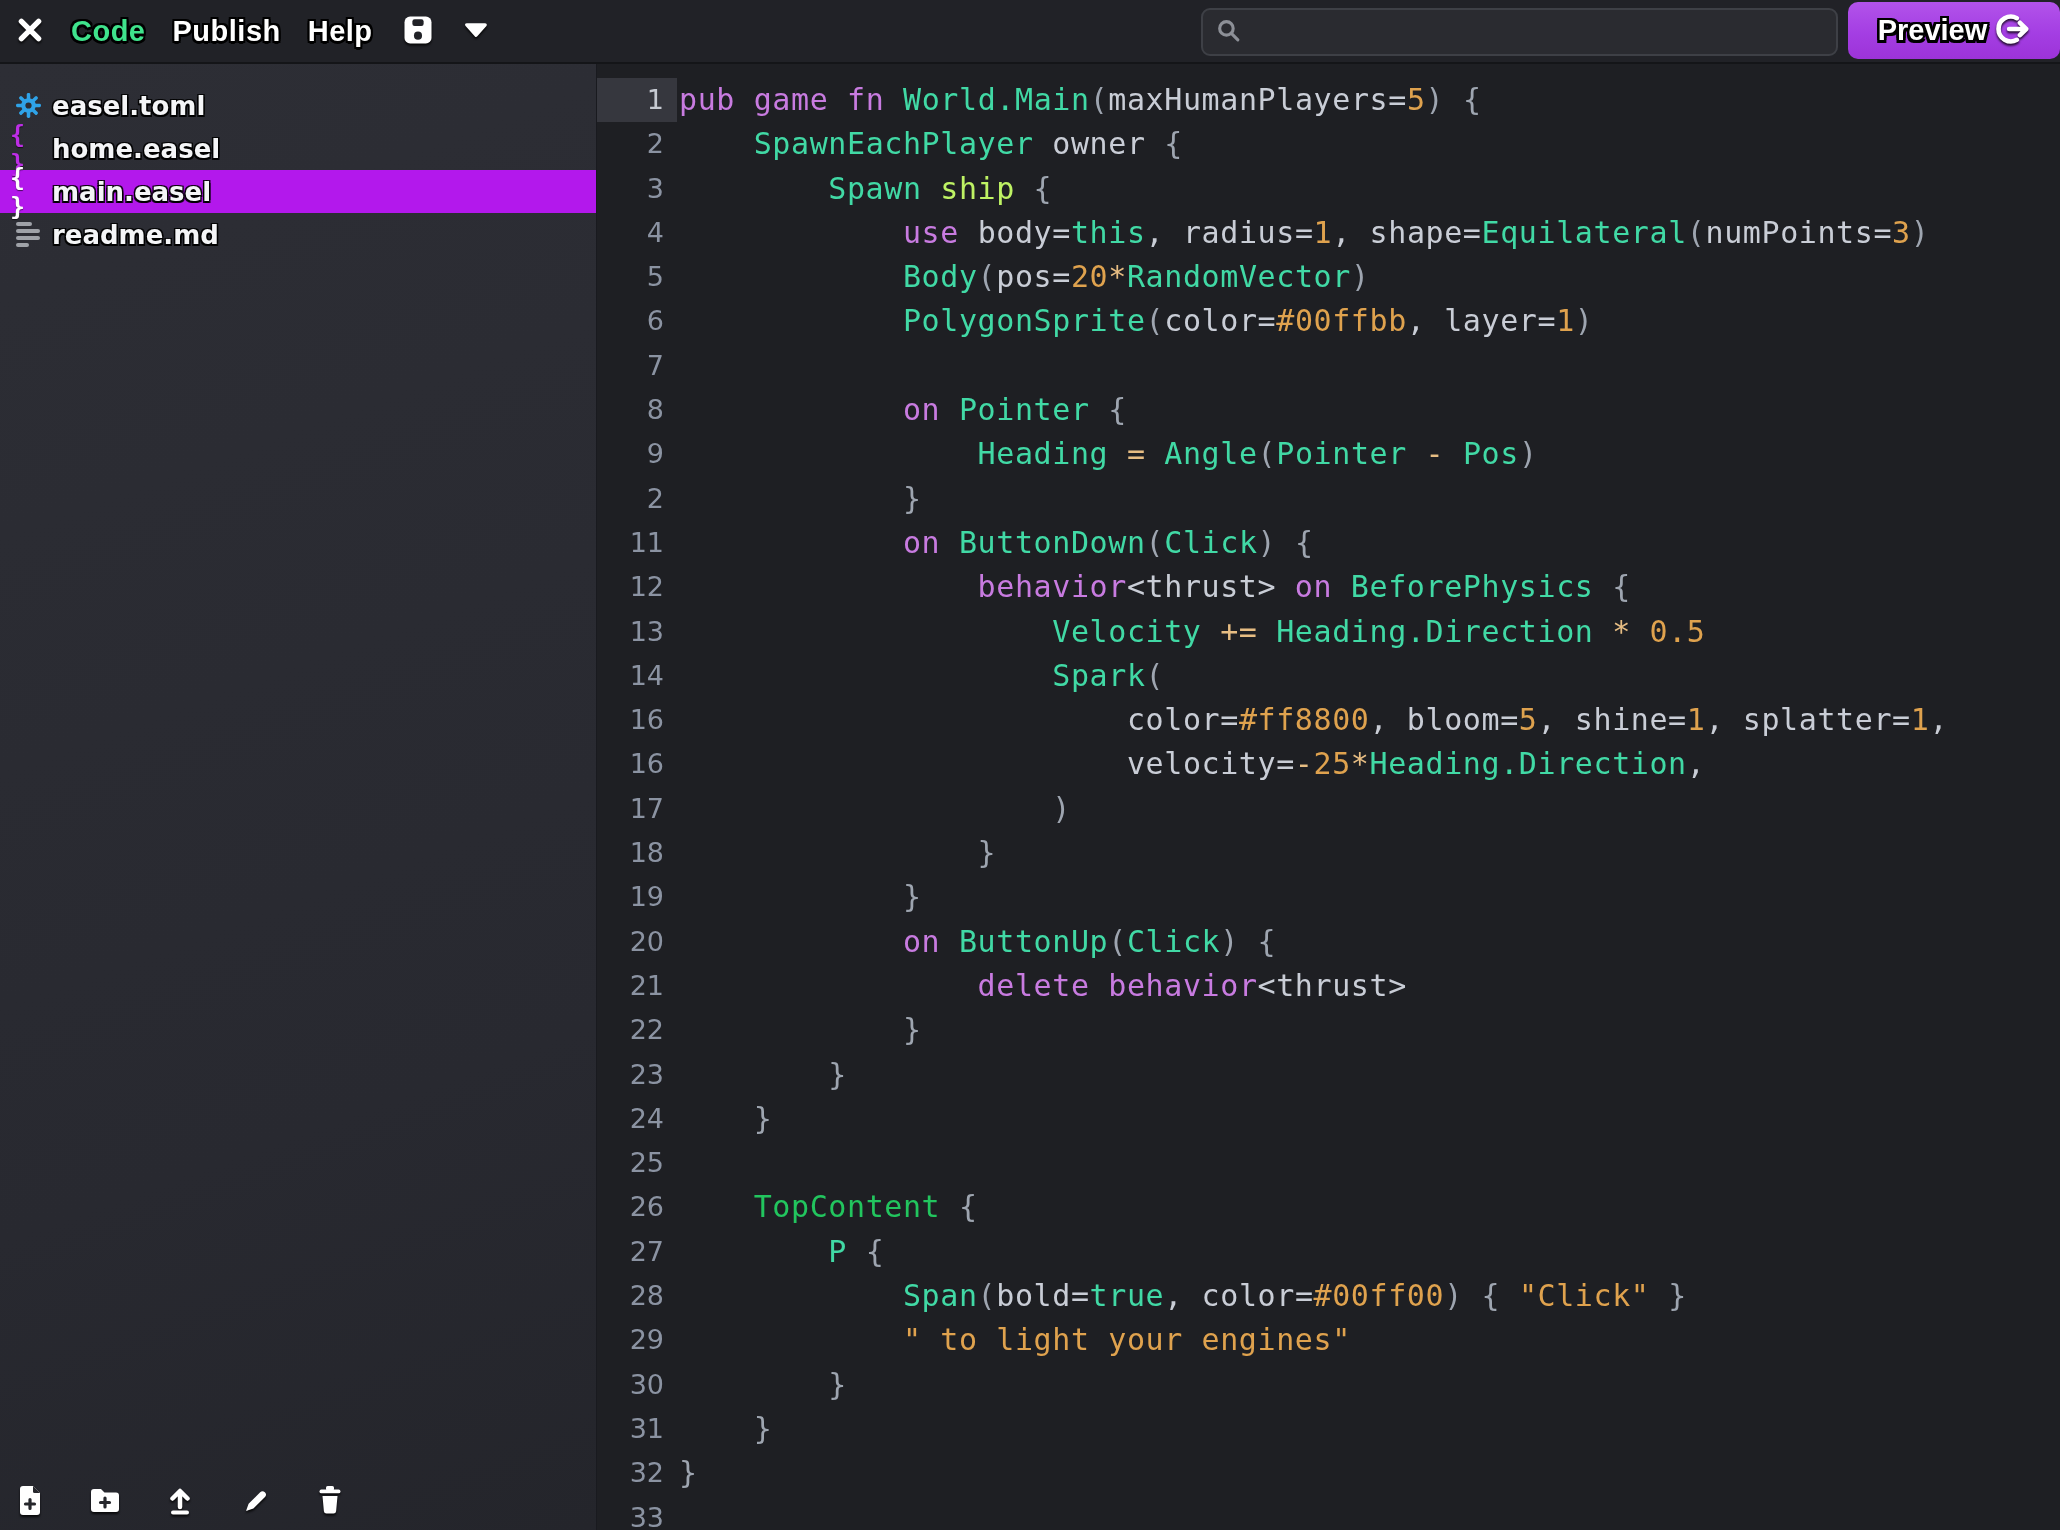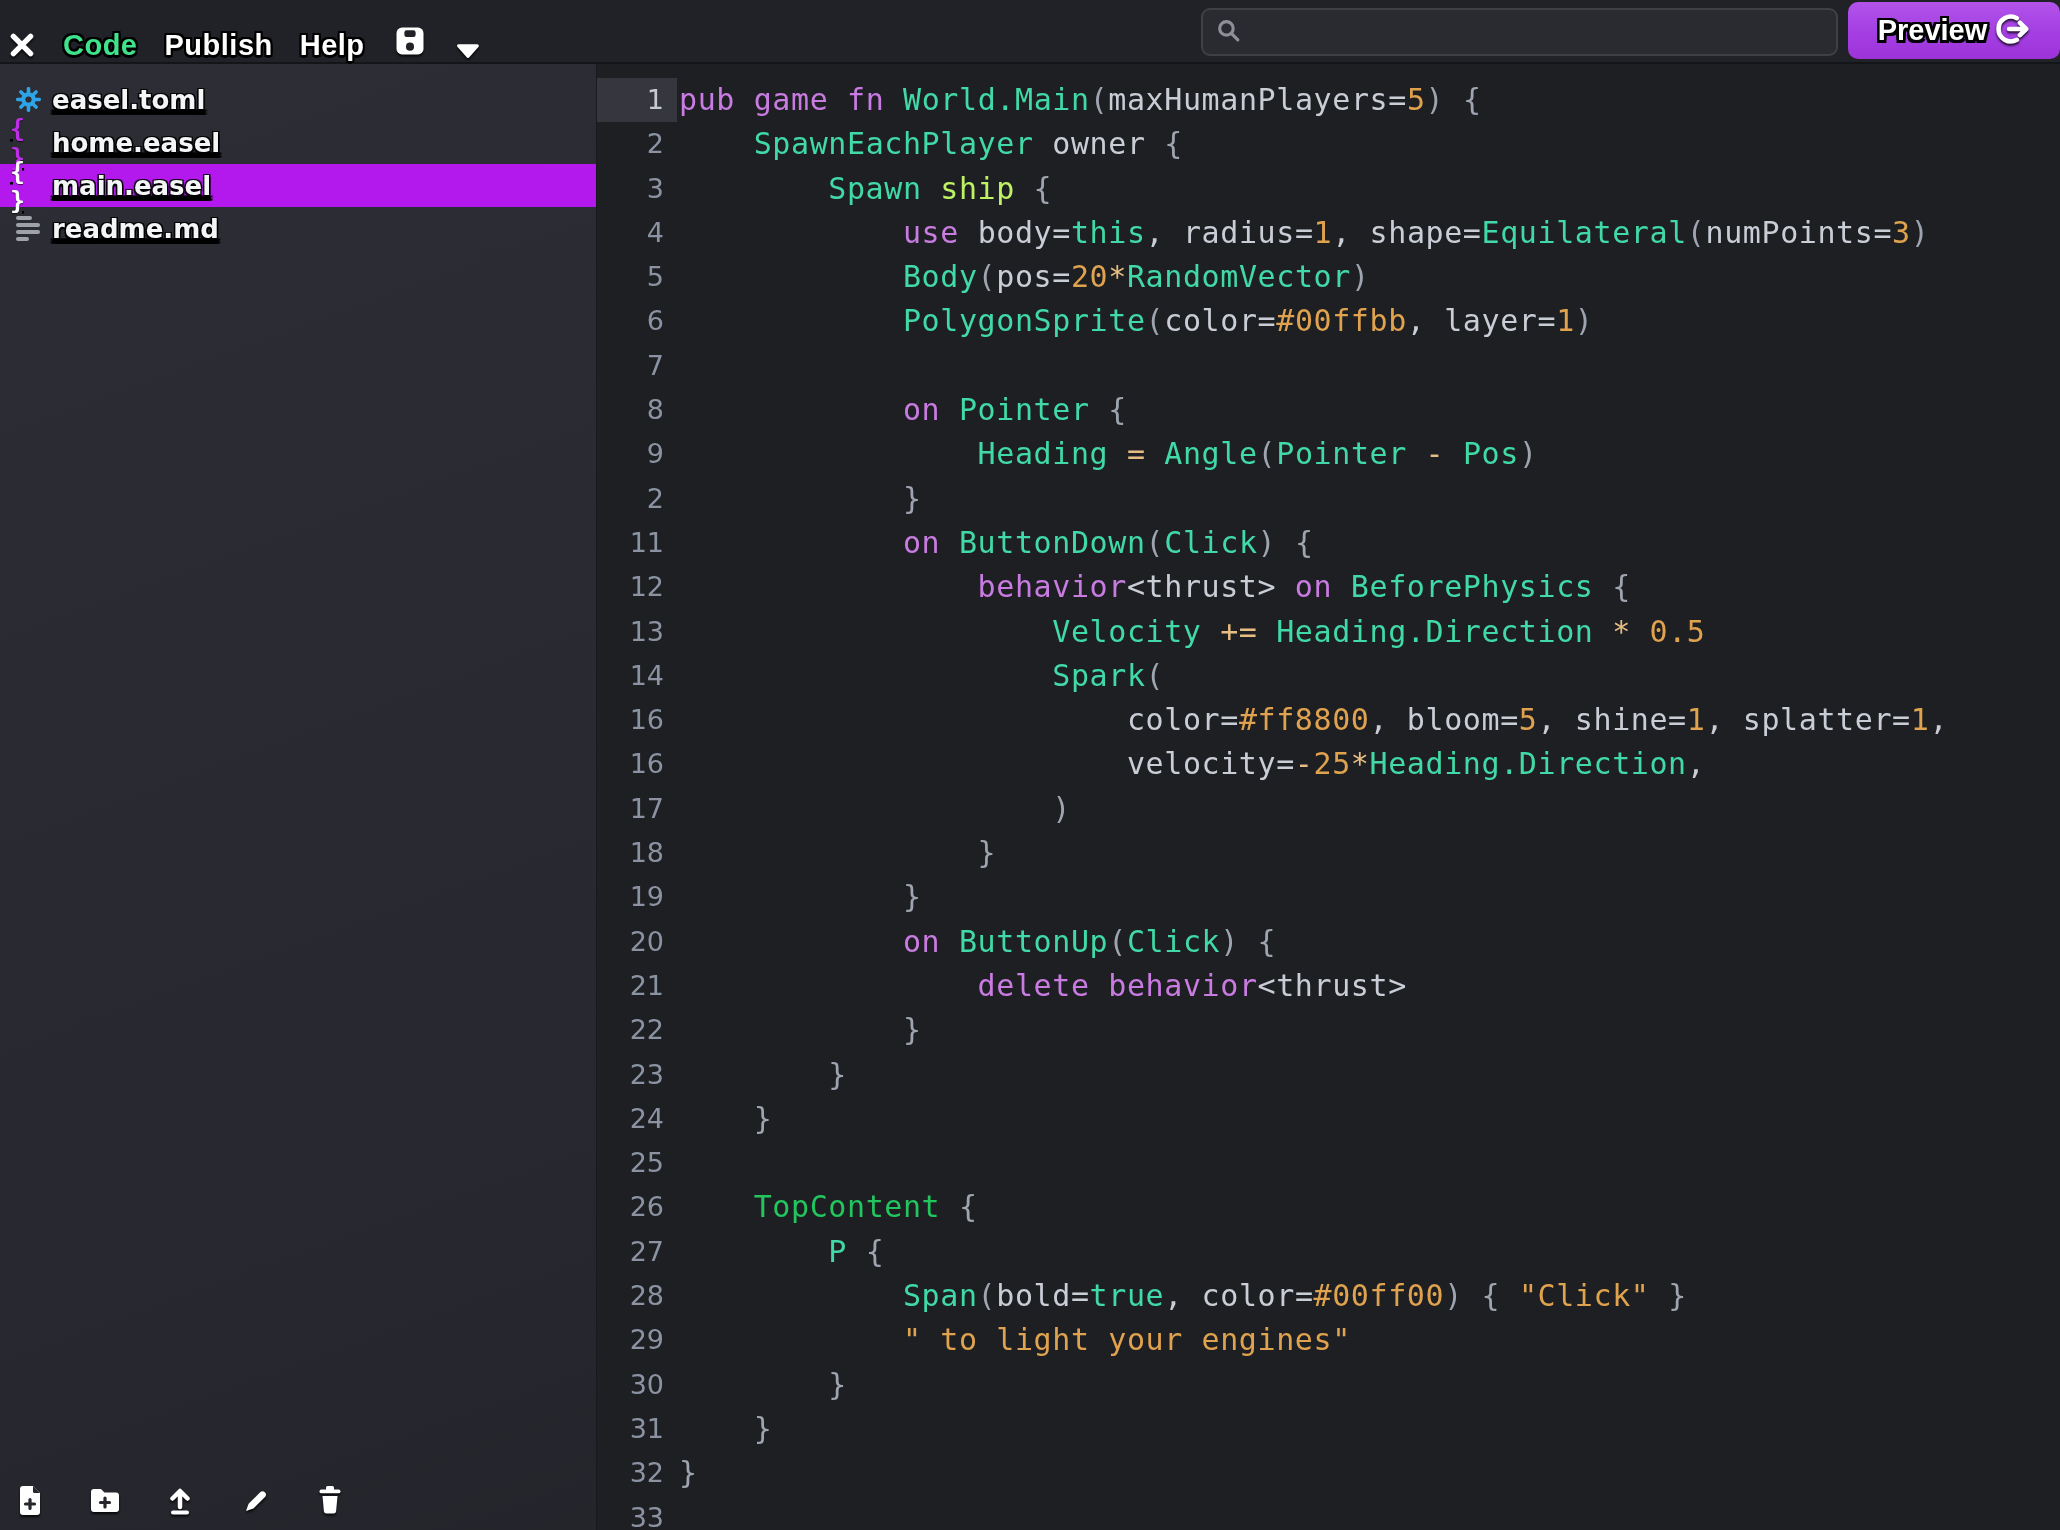--- a/index.html
+++ b/index.html
@@ -1,21 +1,21 @@
 <!DOCTYPE html>
 <html><head>
 <meta charset="utf-8">
 <style>
   html,body{margin:0;padding:0;background:#1e1f23;width:2060px;height:1530px;overflow:hidden;
             font-family:"DejaVu Sans",sans-serif;}
   .app{position:relative;width:2060px;height:1530px;display:flex;flex-direction:column;}
 
   
   .topbar{position:relative;height:62px;background:#212227;border-bottom:2px solid #141518;
-          display:flex;align-items:flex-end;padding-left:8px;flex:0 0 auto;}
+          display:flex;align-items:center;padding-left:16px;flex:0 0 auto;}
   .tb-item{display:flex;align-items:center;justify-content:center;background:none;border:none;
            cursor:pointer;margin:0 27px 0 0;padding:0;}
   .menu-label{font-size:29px;font-weight:bold;color:#ffffff;letter-spacing:.5px;
         text-shadow:-2px -2px 0 #000,2px -2px 0 #000,-2px 2px 0 #000,2px 2px 0 #000,
                     -2px 0 0 #000,2px 0 0 #000,0 -2px 0 #000,0 3px 0 #000;}
   .menu-active .menu-label{color:#3fe38c;}
   .icon-shadow{filter:drop-shadow(0 2px 1px rgba(0,0,0,.8));}
   .searchbox{position:absolute;right:222px;top:8px;width:621px;height:44px;background:#2a2b30;
              border:2px solid #3e4046;border-radius:9px;display:flex;align-items:center;padding-left:12px;}
   .searchbox input{background:transparent;border:none;outline:none;color:#d5d7dc;font-size:24px;
@@ -26,21 +26,21 @@
   .preview-label{font-size:29px;font-weight:bold;color:#fff;
         text-shadow:-2.5px -2.5px 0 #000,2.5px -2.5px 0 #000,-2.5px 2.5px 0 #000,2.5px 2.5px 0 #000,
                     -2.5px 0 0 #000,2.5px 0 0 #000,0 -2.5px 0 #000,0 3px 0 #000;}
 
   
   .content{display:flex;flex:1 1 auto;min-height:0;}
 
   
   .sidebar{position:relative;width:596px;flex:0 0 auto;border-right:1px solid #191a1f;
            background:linear-gradient(160deg,#2d2e35 0%,#282930 70%,#24252b 100%);}
-  .file-list{list-style:none;margin:14px 0 0 0;padding:0;text-decoration:underline;}
+  .file-list{list-style:none;margin:20px 0 0 0;padding:0;}
   .file-row{display:flex;align-items:center;height:43px;padding-left:10px;cursor:pointer;}
   .file-row.selected{background:#b318ec;}
   .file-icon{width:36px;display:flex;align-items:center;justify-content:center;flex:0 0 auto;}
   .file-label{margin-left:6px;font-size:26px;font-weight:600;color:#f4f5f7;
         text-shadow:-1.5px -1.5px 0 rgba(0,0,0,.85),1.5px -1.5px 0 rgba(0,0,0,.85),
                     -1.5px 1.5px 0 rgba(0,0,0,.85),1.5px 1.5px 0 rgba(0,0,0,.85),0 2px 0 rgba(0,0,0,.85);}
   .braces{font-family:"DejaVu Sans Mono",monospace;font-weight:bold;font-size:25px;color:#bd2ee6;
           text-shadow:0 1px 1px rgba(0,0,0,.6);letter-spacing:-1px;}
   .selected .braces{color:#ffffff;}
   .lines-icon{display:flex;flex-direction:column;gap:3.5px;width:24px;}

